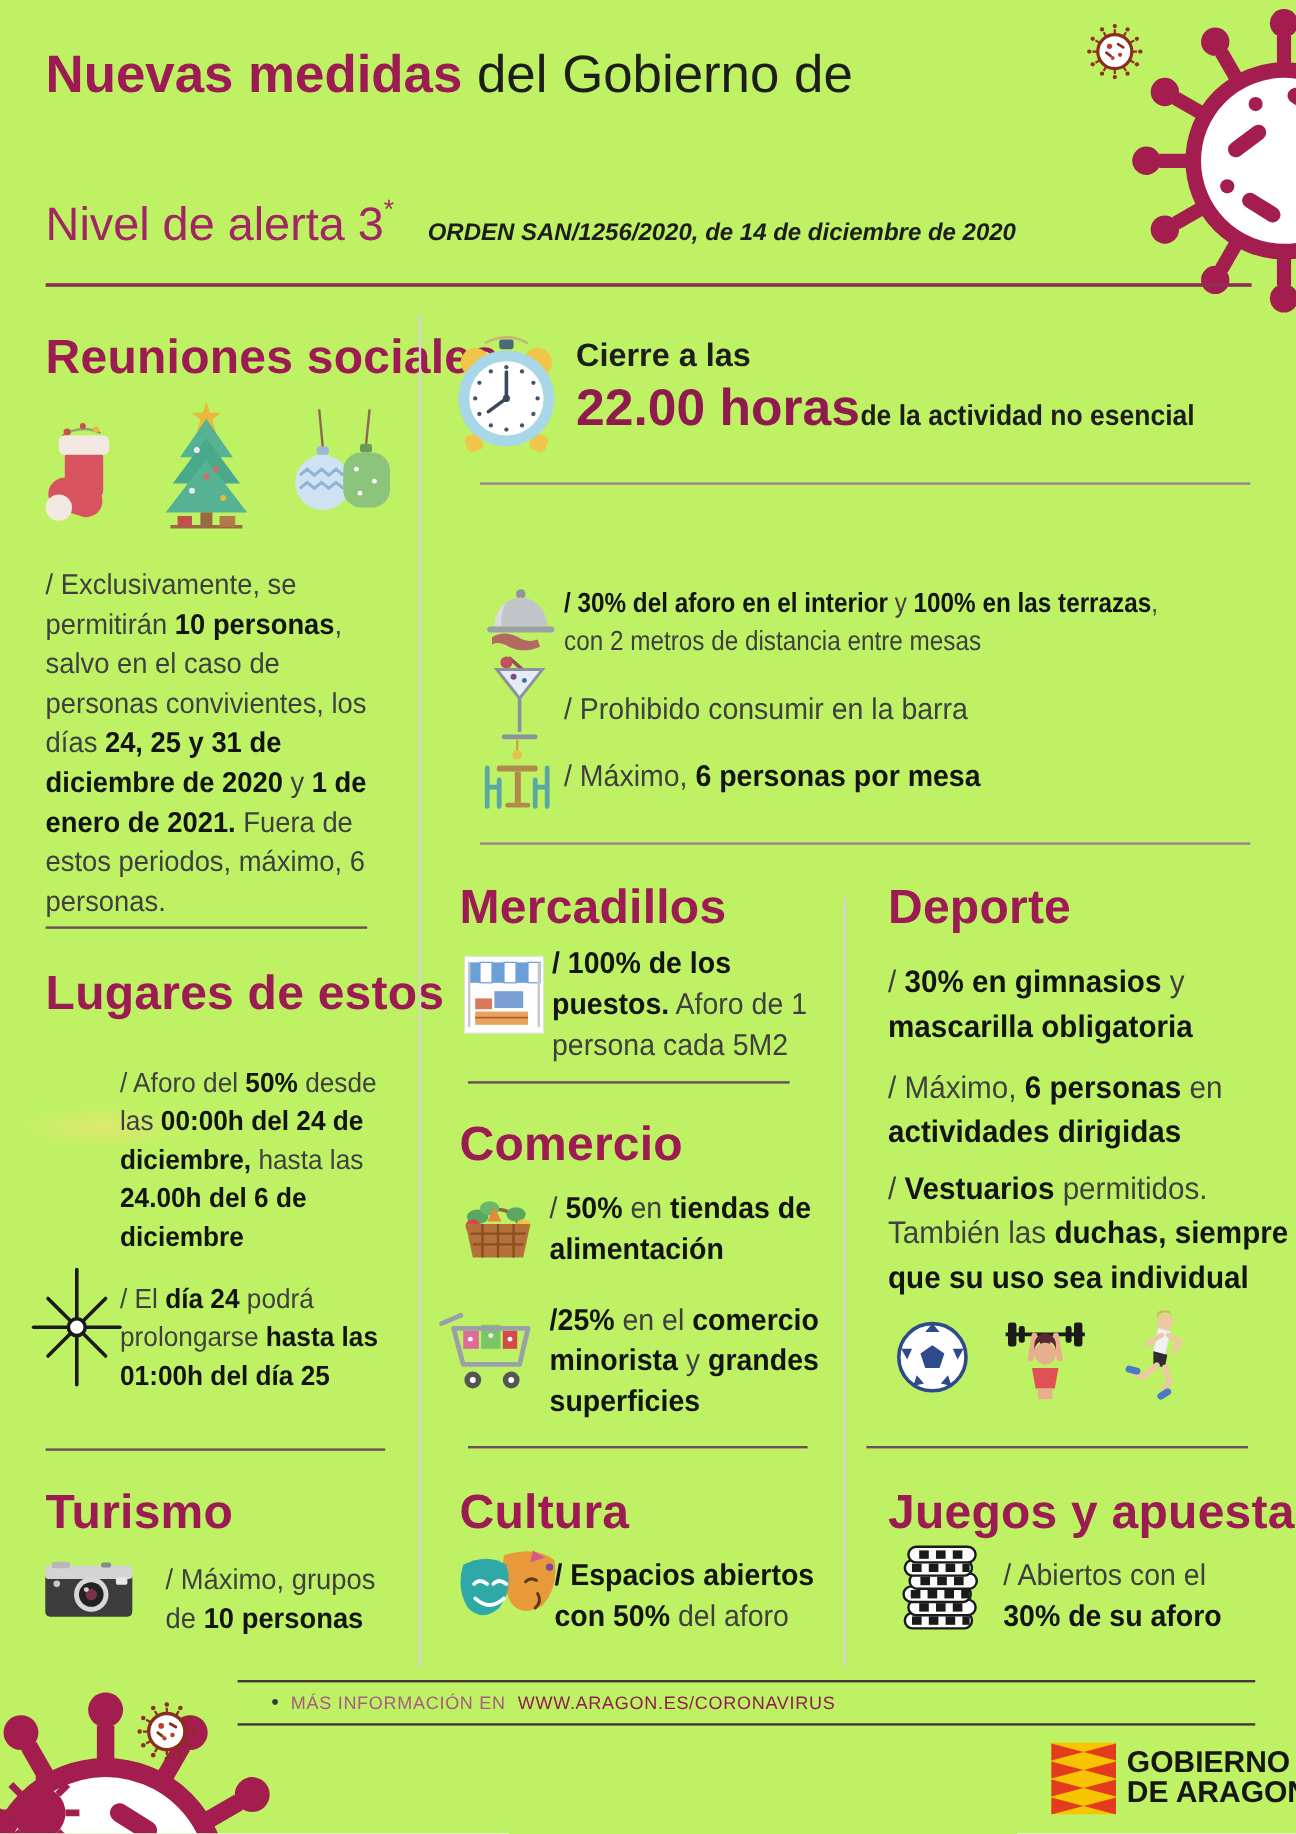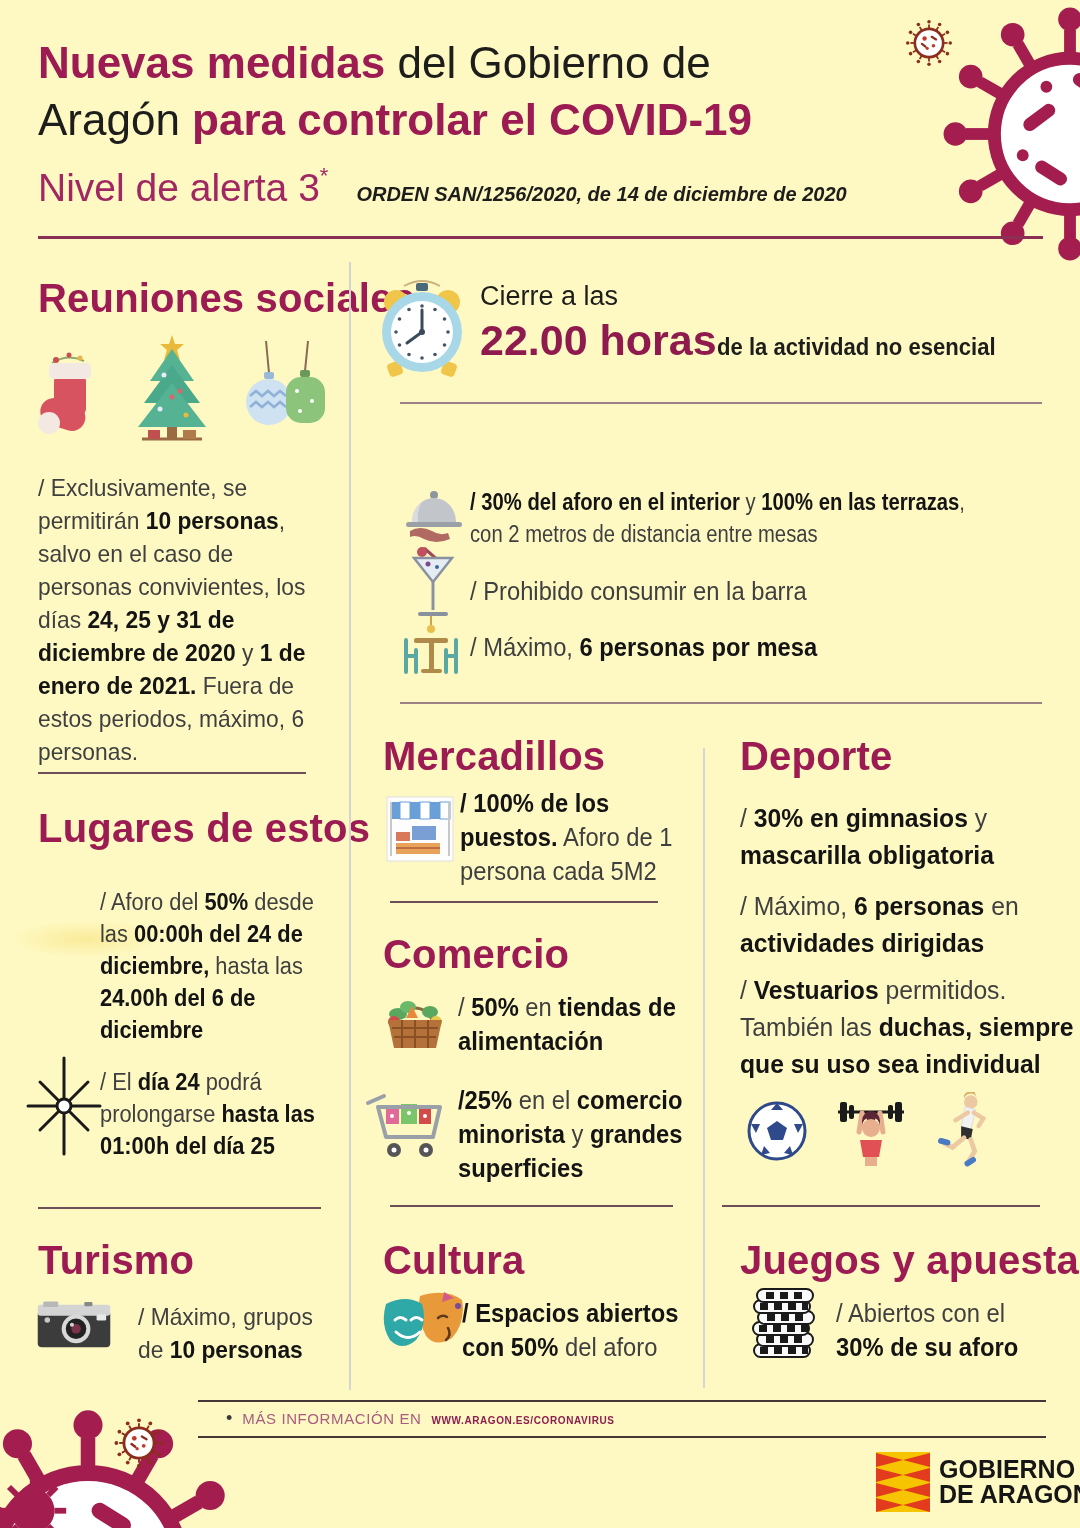--- a/index.html
+++ b/index.html
@@ -1,17 +1,17 @@
 <!DOCTYPE html>
 <html><head>
 <meta charset="utf-8">
 <style>
   *{margin:0;padding:0;box-sizing:border-box}
   html,body{background:#fff}
-  .page{position:relative;width:1080px;height:1528px;background:#fef9c3;overflow:hidden;
+  .page{position:relative;width:1080px;height:1528px;background:#bef264;overflow:hidden;
         font-family:"Liberation Sans",sans-serif;color:#1d1d1b}
   .abs{position:absolute}
   .sec-title{font-size:40px;font-weight:700;color:#9c1b53;letter-spacing:.2px;white-space:nowrap}
   .txt{font-size:24px;line-height:33px;color:#3f3f3f;white-space:nowrap;
        transform:scaleX(.95);transform-origin:0 0}
   .txt b{color:#141414;font-weight:700}
   .t23{font-size:23px;line-height:32px}
   .t25{font-size:25px;line-height:34px}
   .t26{font-size:26px;line-height:37px}
   .title-line{font-size:44px;line-height:57px;font-weight:400;color:#1d1d1b;white-space:nowrap}
@@ -21,24 +21,24 @@
   .order-txt{font-size:20px;font-style:italic;font-weight:700;color:#1d1d1b;white-space:nowrap}
   .hdiv{position:absolute;height:2px;background:#9e8186}
   .cdiv{position:absolute;height:2px;background:#6e4e57}
   .vdiv{position:absolute;width:2px;background:#d4d4d4}
   .fdiv{position:absolute;height:2px;background:#463636}
   .glow{position:absolute;width:155px;height:38px;
         background:radial-gradient(ellipse at center,rgba(248,224,120,.55),rgba(255,255,255,0) 70%)}
   .foot-info{display:flex;align-items:baseline;gap:10px;white-space:nowrap}
   .foot-info .bullet{font-size:18px;color:#3a3a3a}
   .foot-info .fn{font-size:15px;letter-spacing:.6px;color:#a85c80}
-  .foot-info .fb{font-size:10px;letter-spacing:.6px;font-weight:700;color:#8e1d50}
+  .foot-info .fb{font-size:15px;letter-spacing:.6px;font-weight:400;color:#8e1d50}
   .logo{display:flex;align-items:center;gap:9px}
   .logo-text{font-size:25px;line-height:25px;font-weight:700;color:#161616;white-space:nowrap}
-  .cierre-line1{font-size:27px;font-weight:400;color:#1d1d1b}
+  .cierre-line1{font-size:27px;font-weight:700;color:#1d1d1b}
   .cierre-time{font-size:43px;font-weight:700;color:#8e1a4e;white-space:nowrap}
   .cierre-suffix{display:inline-block;font-size:24px;font-weight:700;color:#1d1d1b;
                  transform:scaleX(.92);transform-origin:0 100%;white-space:nowrap}
   .xmas-row{display:flex;gap:22px;margin-top:14px;height:112px;align-items:flex-start}
 </style>
 </head>
 <body>
 
 <div class="page">
 
@@ -137,21 +137,20 @@
 
   <svg class="abs" style="left:898px;top:12px" width="62" height="62" viewBox="0 0 70 70">
       <use href="#virus-sm"></use>
     </svg>
   <svg class="abs" style="left:940px;top:4px" width="260" height="260" viewBox="0 0 220 220">
       <use href="#virus-big"></use>
     </svg>
 
   <div class="abs" style="left:38px;top:34px">
     <div class="title-line"><b class="mk">Nuevas medidas</b><span> del Gobierno de</span></div>
-    <div class="title-line"><span>Aragón </span><b class="mk">para controlar el COVID-19</b></div>
   </div>
 
   <div class="abs" style="left:38px;top:166px;display:flex;align-items:baseline;gap:28px">
     <div class="alert-level"><span>Nivel de alerta 3</span><sup>*</sup></div>
     <div class="order-txt">ORDEN SAN/1256/2020, de 14 de diciembre de 2020</div>
   </div>
 
   <div class="abs" style="left:38px;top:236px;width:1005px;height:3px;background:#8c2f55"></div>
 
   <section class="abs" style="left:38px;top:276px;width:300px">

